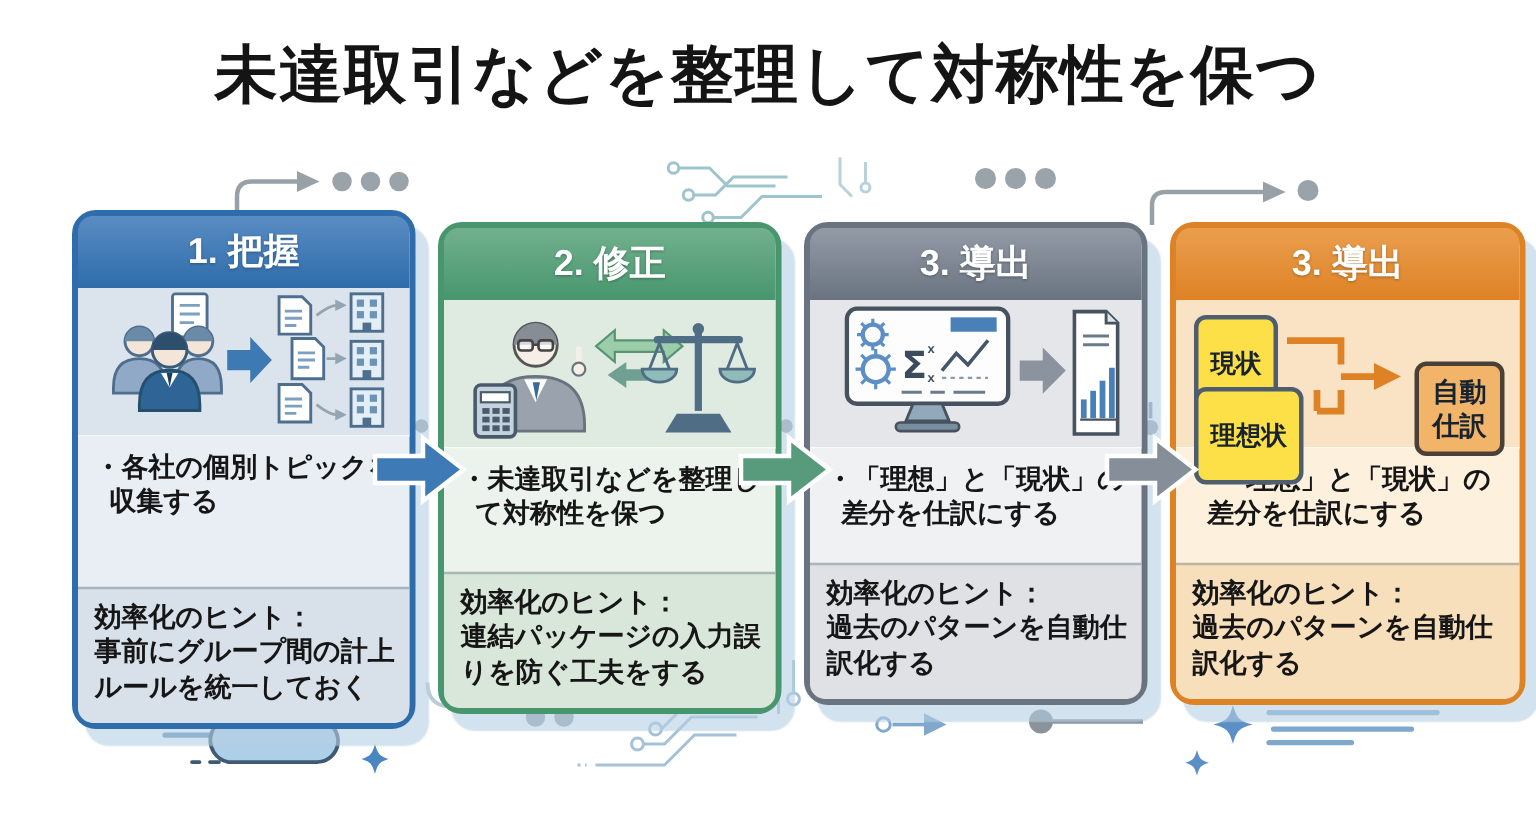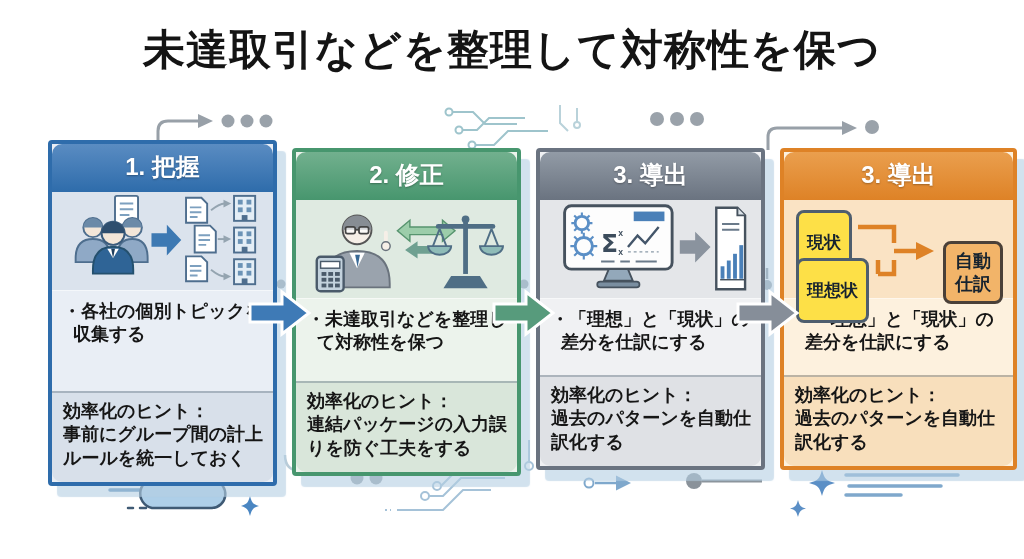--- a/index.html
+++ b/index.html
@@ -9,21 +9,21 @@
     -webkit-font-smoothing:antialiased;
   }
   .title{
     position:absolute;top:22px;left:0;width:100%;text-align:center;
     font-size:42px;font-weight:900;color:#141414;letter-spacing:1px;z-index:2;
   }
   .deco{position:absolute;left:0;top:0;width:1024px;height:559px;z-index:1;pointer-events:none;}
 
   .card{
     position:absolute;display:flex;flex-direction:column;z-index:2;
-    border:4px solid var(--accent,#888);border-radius:4px;
+    border:4px solid var(--accent,#888);border-radius:16px;
     background:var(--body_bg,#eee);
     box-shadow:9px 11px 1px rgba(180,207,226,.6);
   }
   #card-0{left:48px;top:140px;width:221px;height:338px;}
   #card-1{left:292px;top:148px;width:221px;height:320px;}
   #card-2{left:536px;top:148px;width:221px;height:314px;}
   #card-3{left:780px;top:148px;width:229px;height:314px;}
 
   .card-header{
     background:linear-gradient(180deg,var(--header_top,#aaa) 0%,var(--accent,#888) 100%);

